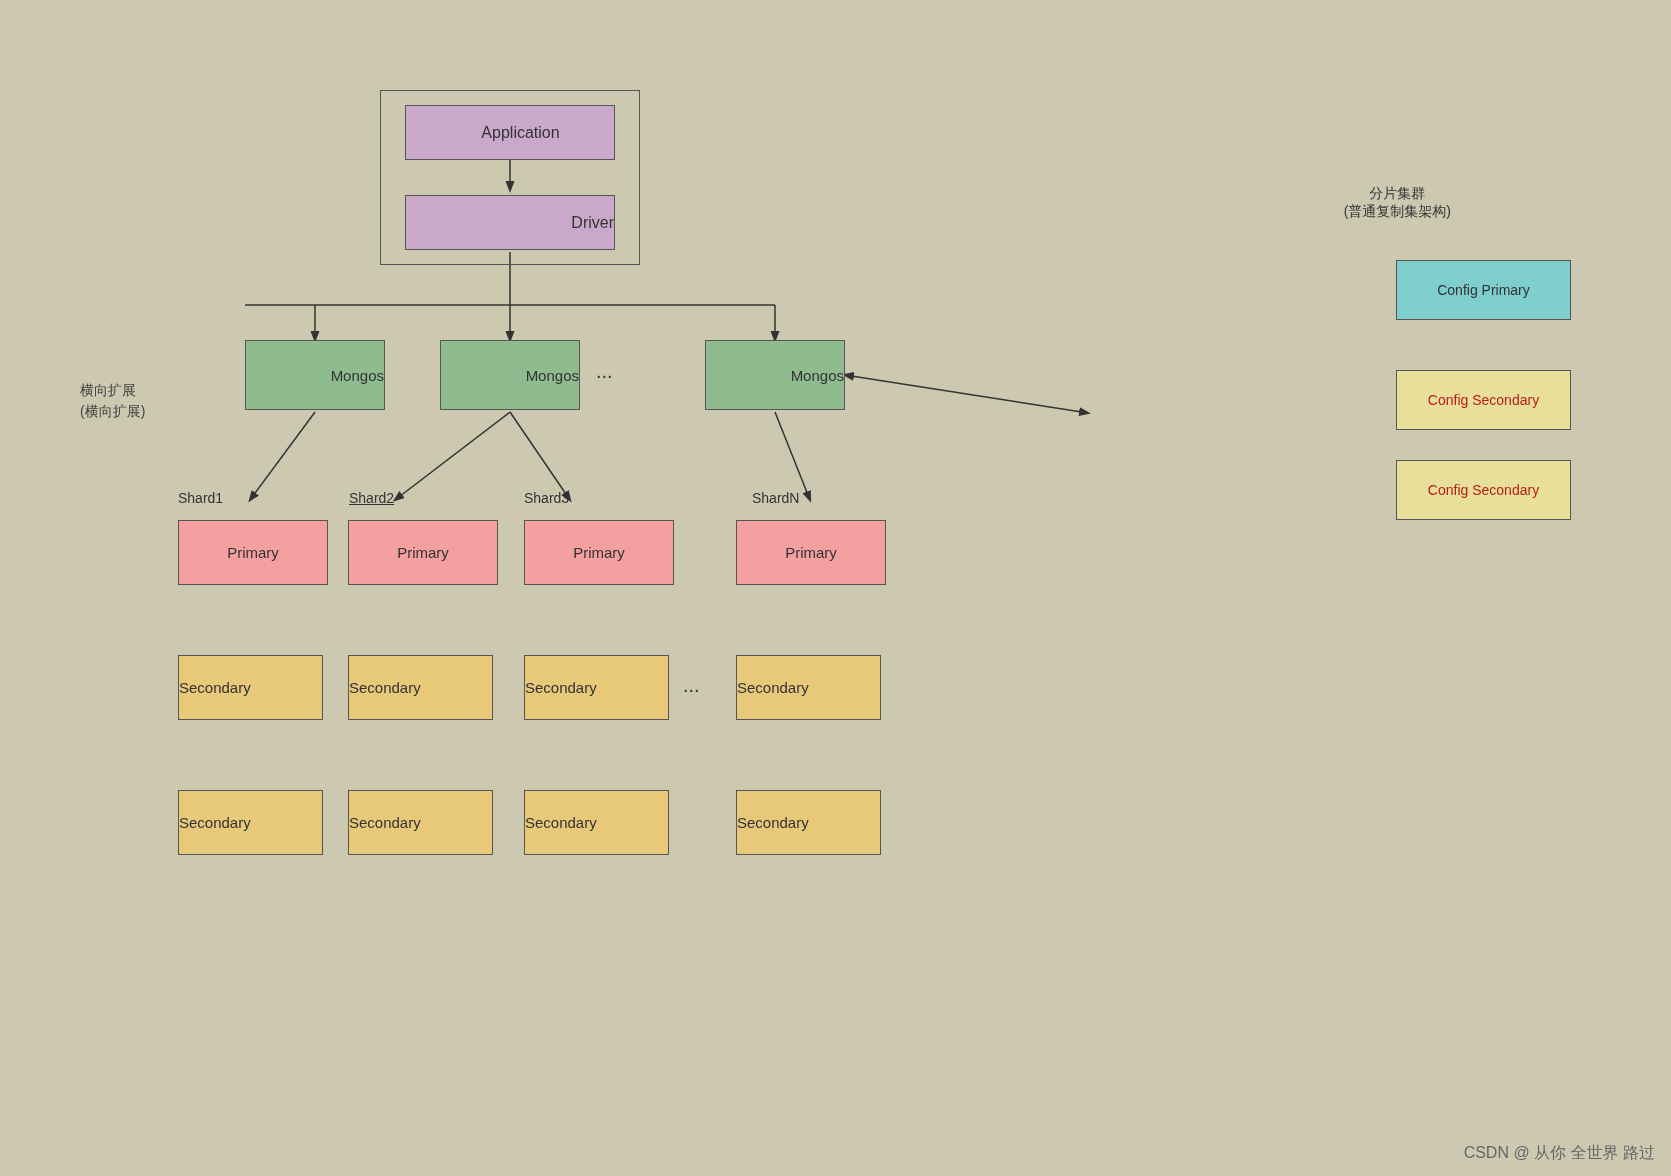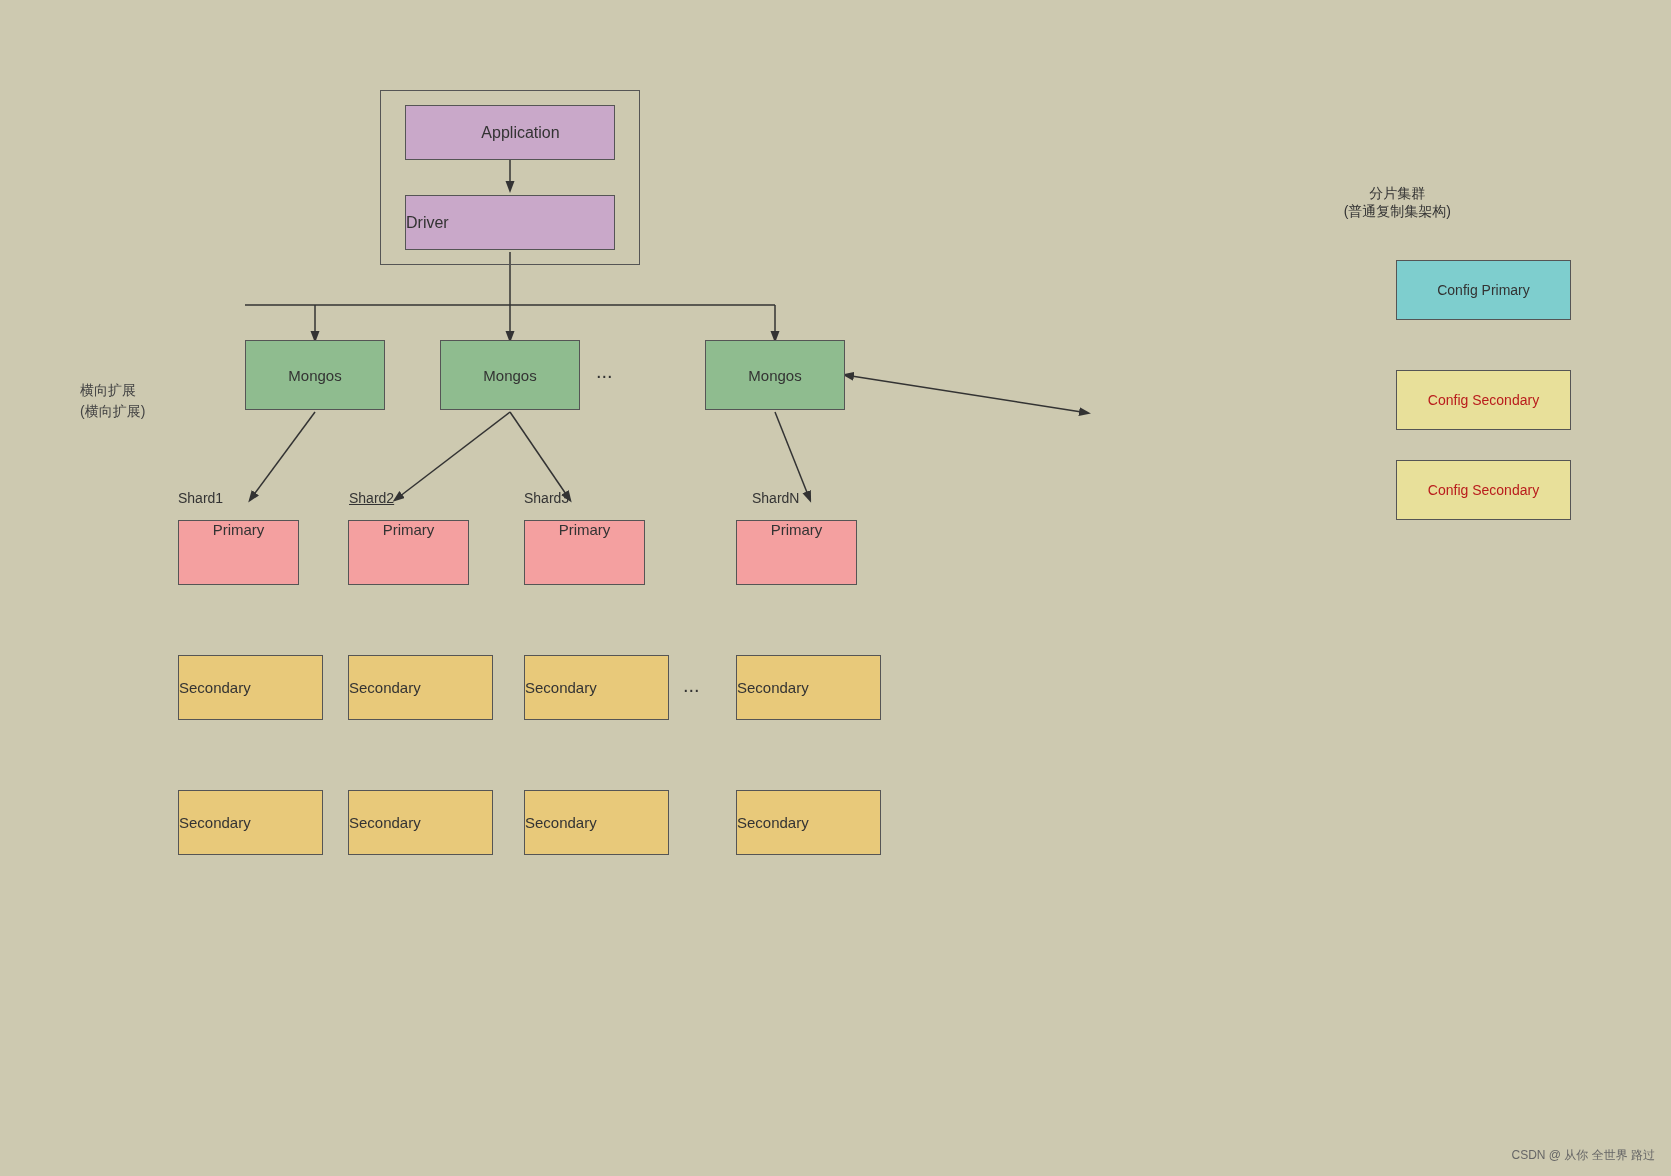--- a/index.html
+++ b/index.html
@@ -49,51 +49,52 @@
     .driver-box {
       position: absolute;
       background: #c9a8c9;
       border: 1.5px solid #555;
       top: 195px;
       left: 405px;
       width: 210px;
       height: 55px;
       display: flex;
       align-items: center;
-      justify-content: flex-start;
+      justify-content: flex-end;
       font-size: 16px;
       color: #333;
     }
     
     .mongos-box {
       position: absolute;
       background: #8fbc8f;
       border: 1.5px solid #555;
       width: 140px;
       height: 70px;
       display: flex;
       align-items: center;
-      justify-content: center;
+      justify-content: flex-end;
       font-size: 15px;
       color: #333;
     }
     
     .shard-label {
       position: absolute;
       font-size: 14px;
       color: #333;
     }
     
     .primary-box {
       position: absolute;
       background: #f4a0a0;
       border: 1.5px solid #555;
-      width: 121px;
+      width: 150px;
       height: 65px;
       display: flex;
+      align-items: center;
       justify-content: center;
       font-size: 15px;
       color: #333;
     }
     
     .secondary-box {
       position: absolute;
       background: #e8c97a;
       border: 1.5px solid #555;
       width: 145px;
@@ -141,21 +142,21 @@
       position: absolute;
       font-size: 14px;
       color: #444;
       line-height: 1.5;
     }
     
     .watermark {
       position: absolute;
       bottom: 12px;
       right: 16px;
-      font-size: 12px;
+      font-size: 16px;
       color: #666;
     }
     
     .arrows-svg {
       position: absolute;
       top: 0; left: 0;
       width: 100%;
       height: 100%;
       pointer-events: none;
     }

